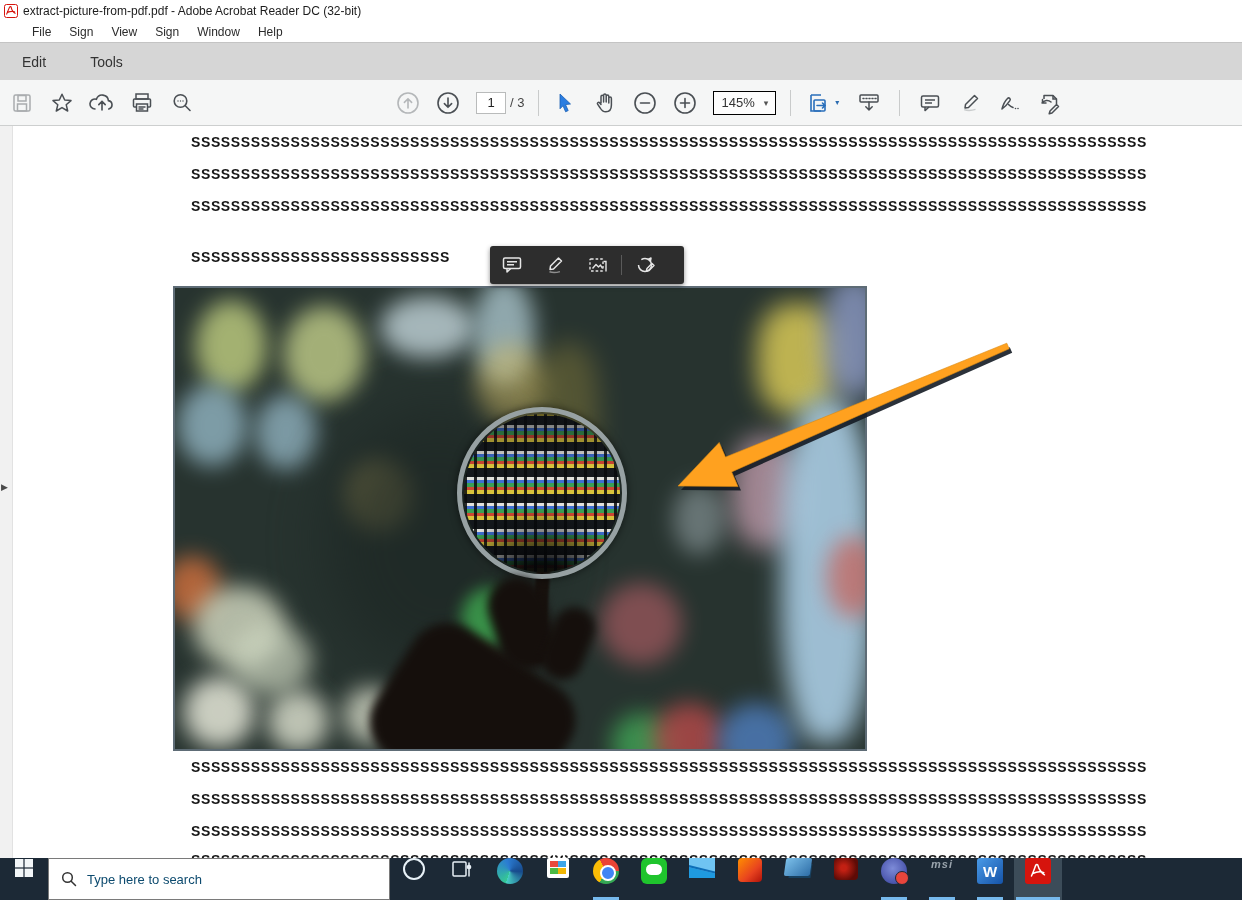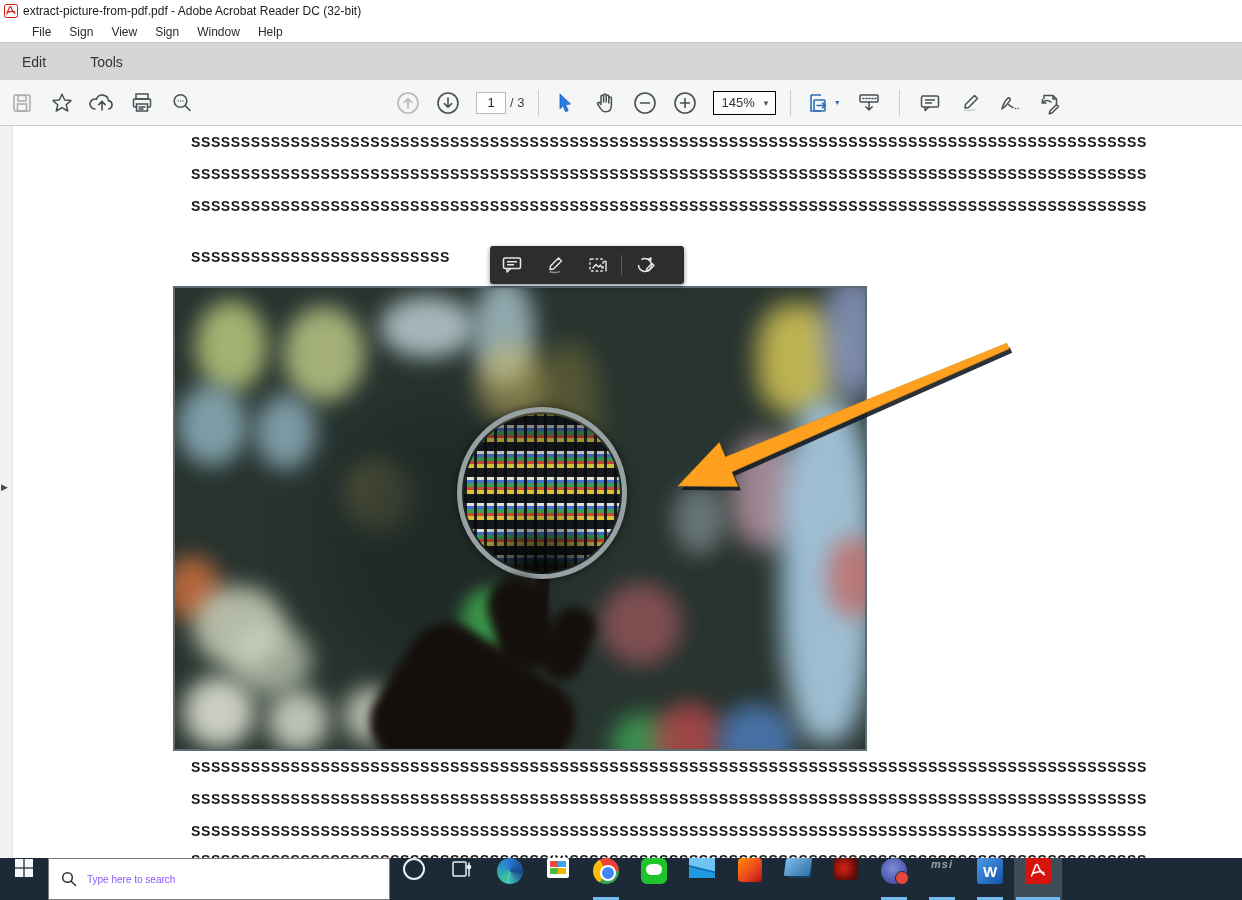--- a/index.html
+++ b/index.html
@@ -63,21 +63,21 @@
 
   .arrowsvg { position:absolute; left:0; top:0; width:1242px; height:732px; z-index:30; pointer-events:none; }
 
   
   .taskbar { height:42px; background:#1c2936; display:flex; align-items:stretch; }
   .tslot { width:48px; display:flex; align-items:flex-start; justify-content:center; position:relative; }
   .tslot .under { position:absolute; bottom:0; left:11px; width:26px; height:3px; background:#76b9ed; }
   .tslot.active { background:#3c4c59; }
   .tslot.active .under { left:2px; width:44px; }
   .searchbox { width:342px; background:#ffffff; border:1px solid #7a7a7a; display:flex; align-items:center; padding-left:12px; }
-  .searchbox .ph { font-size:10px; color:#8b5cf6; margin-left:10px; }
+  .searchbox .ph { font-size:13px; color:#0c4a6e; margin-left:10px; }
 
   .chrome { width:26px; height:26px; border-radius:50%;
     background:conic-gradient(from -30deg, #ea4335 0 120deg, #4285f4 120deg 122deg, #34a853 122deg 240deg, #fbbc05 240deg 360deg); position:relative; }
   .chrome::after { content:""; position:absolute; left:7px; top:7px; width:12px; height:12px; border-radius:50%; background:#4285f4; border:2px solid #fff; }
   .edge { width:26px; height:26px; border-radius:50%; background:conic-gradient(from 200deg, #35c795, #2b7cd3 40%, #174a8c 70%, #49d2c5); }
   .lineic { width:26px; height:26px; border-radius:6px; background:#1fc42d; position:relative; }
   .lineic::after { content:""; position:absolute; left:5px; top:6px; width:16px; height:11px; border-radius:6px; background:#fff; }
   .mailic { width:26px; height:20px; background:#1f9ae0; position:relative; overflow:hidden; }
   .mailic::after { content:""; position:absolute; left:-4px; top:-12px; width:34px; height:22px; transform:rotate(14deg); background:#6fc4f2; border-bottom:2px solid #0d6eb8; }
   .officeic { width:24px; height:24px; border-radius:4px; background:linear-gradient(135deg,#ff8f00,#e8431f 60%,#b0120a); }

